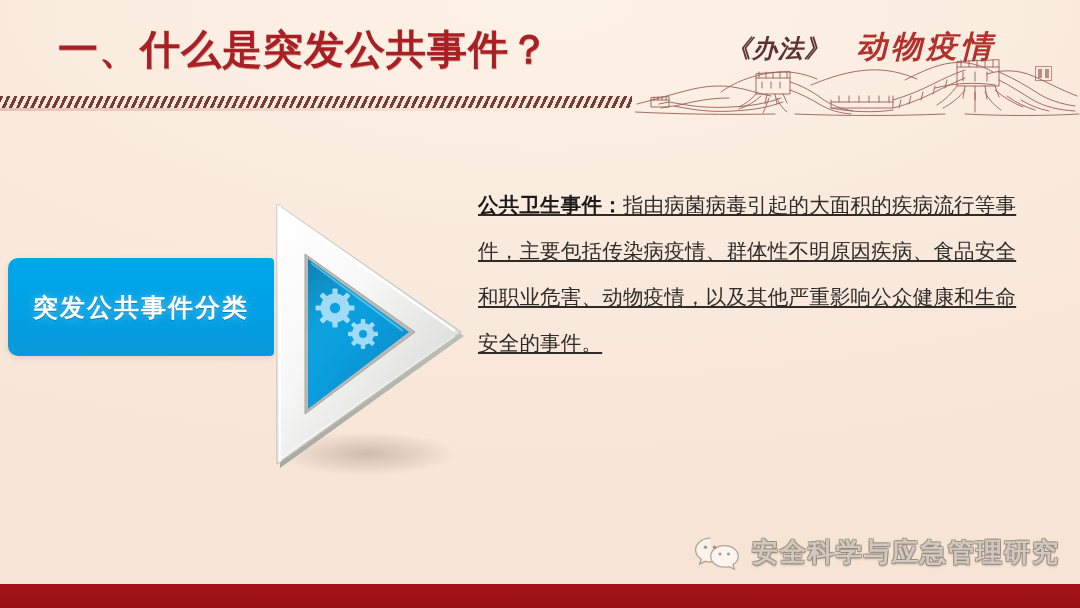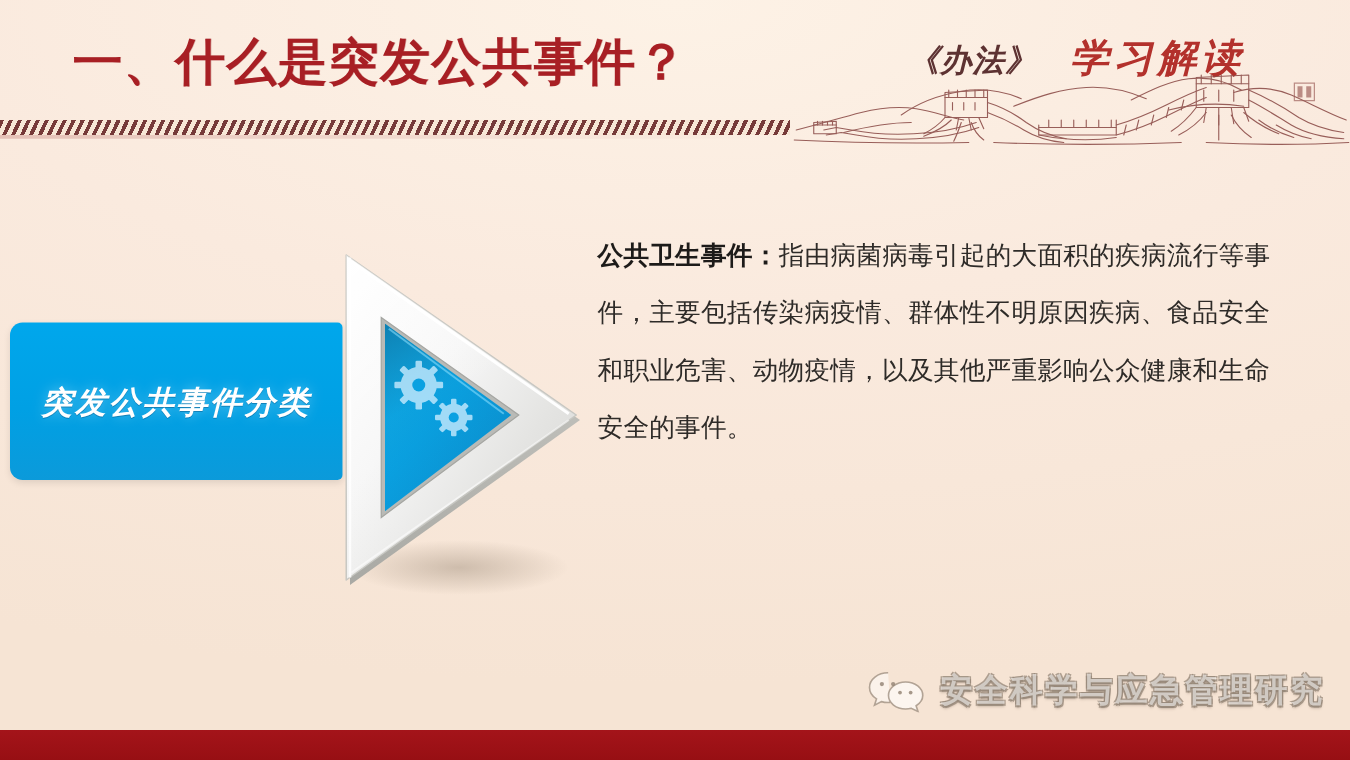--- a/index.html
+++ b/index.html
@@ -111,28 +111,27 @@
   }
   #wall-stamp::before { left: 2px; top: 2px; width: 4px; height: 9px; }
   #wall-stamp::after  { right: 2px; top: 2px; width: 4px; height: 9px; }
 
   
   #category-label {
     position: absolute;
     left: 8px;
     top: 258px;
     width: 266px;
-    height: 126px;
+    height: 98px;
     border-radius: 10px 4px 4px 10px;
     background: linear-gradient(180deg, #00a7ec 0%, #00a0e4 55%, #0b9ada 100%);
     box-shadow: 0 2px 6px rgba(0,0,0,0.10);
     display: flex;
     align-items: center;
     justify-content: center;
-    font-style: italic;
   }
   #category-label-text {
     color: #ffffff;
     font-size: 25px;
     font-weight: 700;
     letter-spacing: 2px;
     text-shadow:
       0 1px 0 rgba(0,80,130,0.45),
       0 0 10px rgba(255,255,255,0.35);
   }
@@ -150,21 +149,21 @@
   #body-text {
     position: absolute;
     left: 478px;
     top: 182px;
     width: 546px;
     color: #2e2b28;
     font-size: 20.5px;
     line-height: 46px;
     letter-spacing: 0.2px;
   }
-  #body-text .para { margin: 0; }
+  #body-text .para { margin: 0; text-decoration: underline; }
   #body-text .lead {
     font-weight: 700;
     color: #1d1b19;
   }
 
   
   #footer-watermark {
     position: absolute;
     left: 694px;
     top: 535px;
@@ -201,21 +200,21 @@
 <div id="slide">
 
   <div id="header">
 
     <div id="slide-title">一、什么是突发公共事件？</div>
 
     <div id="divider-band"></div>
 
     <div id="header-brand">
       <span id="brand-bookmark">《办法》</span>
-      <span id="brand-script">学习解读</span>
+      <span id="brand-script">动物疫情</span>
     </div>
 
     <svg id="greatwall" viewBox="0 0 445 66">
       <g fill="none" stroke="#8b4b47" stroke-width="0.9" stroke-linecap="round" stroke-linejoin="round">
 
         <path d="M2 52 C 22 47 38 42 54 38 C 70 34 84 33 98 35 C 112 37 124 42 136 44"></path>
         <path d="M86 40 C 100 30 116 24 134 21 C 152 18 168 21 182 27"></path>
         <path d="M176 33 C 196 25 214 19 234 18 C 252 17 268 21 282 27"></path>
         <path d="M270 28 C 286 20 300 13 316 11 C 332 9 346 13 358 20"></path>
         <path d="M352 22 C 368 17 384 18 398 24 C 412 30 426 38 442 44"></path>

